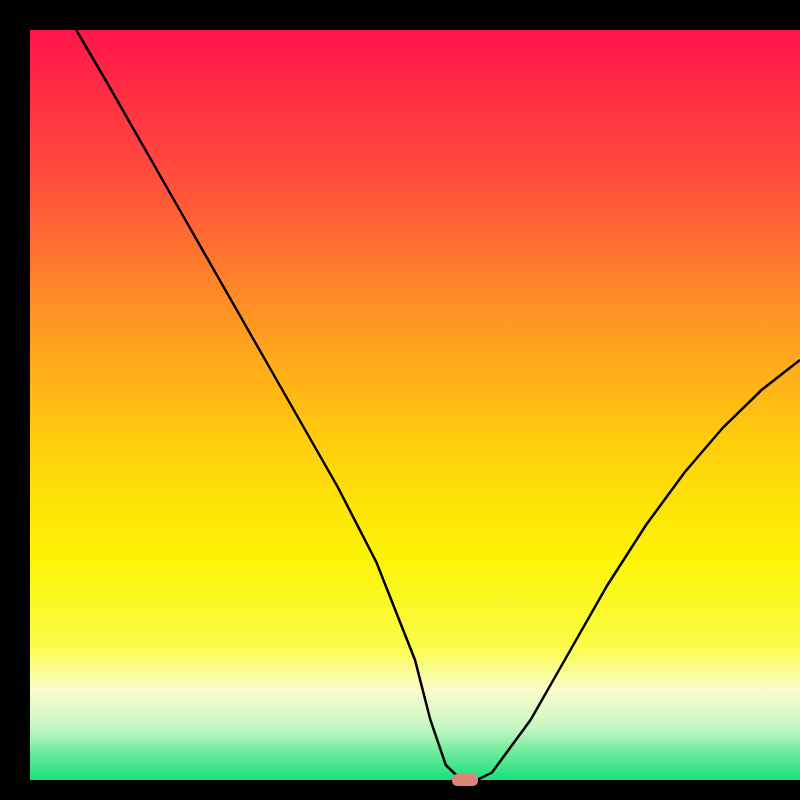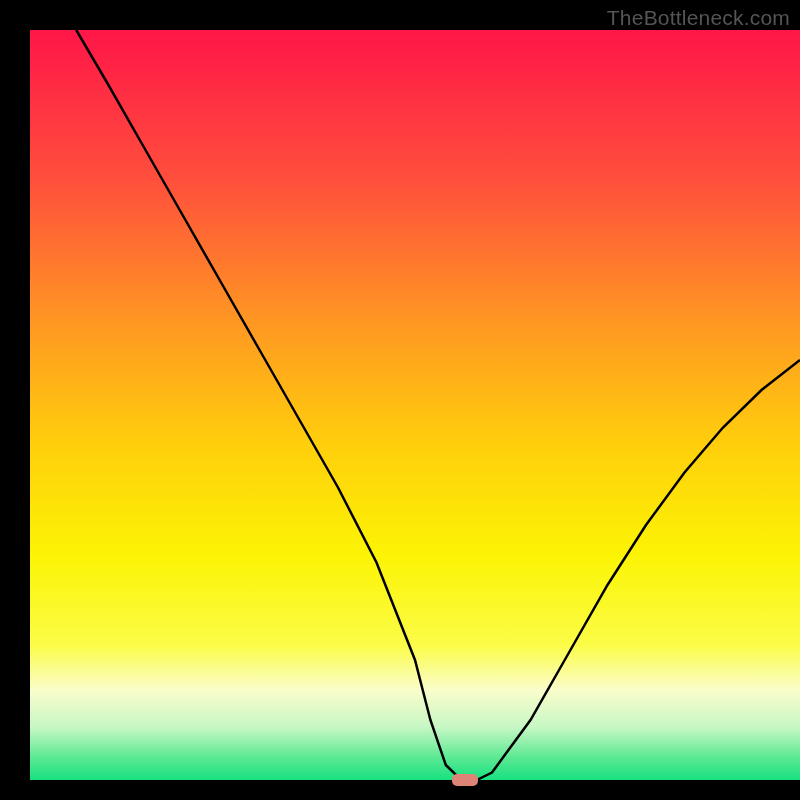--- a/index.html
+++ b/index.html
@@ -30,21 +30,20 @@
   svg {
     position: absolute;
     top: 0;
     left: 0;
   }
 </style>
 </head>
 <body>
 
 <div class="chart-container">
-  <div class="watermark">TheBottleneck.com</div>
   <svg id="chart-svg" width="800" height="800" viewBox="0 0 800 800">
     <defs>
       <linearGradient id="bg-grad" x1="0" y1="0" x2="0" y2="1">
           <stop offset="0%" stop-color="#ff1648"></stop>
           <stop offset="20%" stop-color="#ff4f3c"></stop>
           <stop offset="40%" stop-color="#ff9b21"></stop>
           <stop offset="55.00000000000001%" stop-color="#ffce0c"></stop>
           <stop offset="70%" stop-color="#fcf404"></stop>
           <stop offset="82%" stop-color="#fbfc47"></stop>
           <stop offset="88%" stop-color="#fafdcb"></stop>

